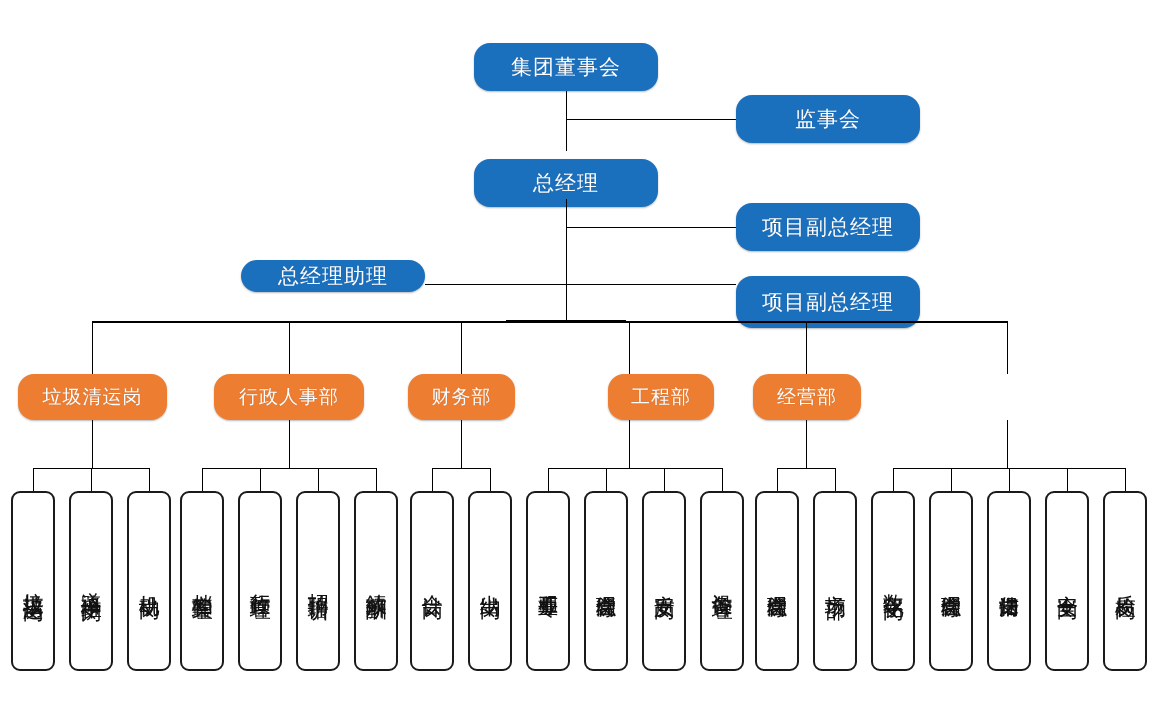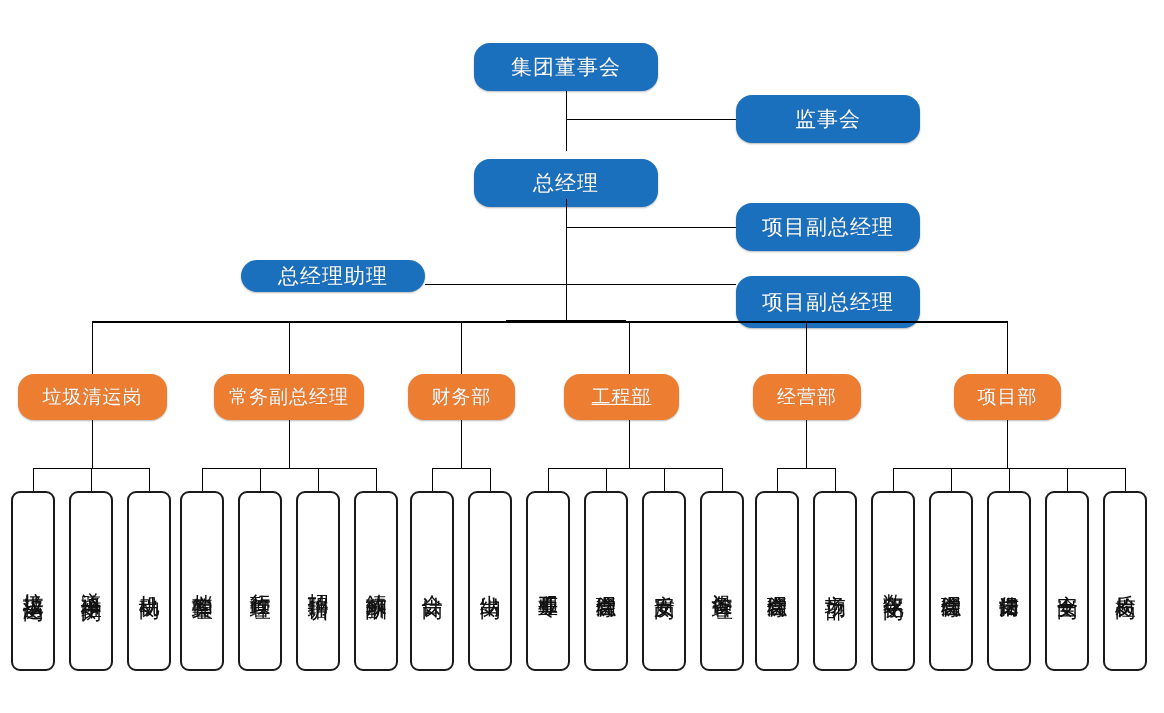--- a/index.html
+++ b/index.html
@@ -94,33 +94,30 @@
   <div class="ln v" style="left:289px;top:321px;height:53px;"></div>
   <div class="ln v" style="left:461px;top:321px;height:53px;"></div>
   <div class="ln v" style="left:629px;top:321px;height:53px;"></div>
   <div class="ln v" style="left:806px;top:321px;height:53px;"></div>
   <div class="ln v" style="left:1007px;top:321px;height:53px;"></div>
 
   <div class="node orange" style="left:18px;top:374px;width:149px;height:46px;">
     <span>垃圾清运岗</span>
   </div>
   <div class="node orange" style="left:214px;top:374px;width:150px;height:46px;">
-    <span>常务副总经理</span>
+    <span>行政人事部</span>
   </div>
   <div class="node orange" style="left:408px;top:374px;width:107px;height:46px;">
     <span>财务部</span>
   </div>
-  <div class="node orange" style="left:564px;top:374px;width:115px;height:46px;text-decoration:underline;">
+  <div class="node orange" style="left:608px;top:374px;width:106px;height:46px;">
     <span>工程部</span>
   </div>
   <div class="node orange" style="left:753px;top:374px;width:108px;height:46px;">
     <span>经营部</span>
-  </div>
-  <div class="node orange" style="left:954px;top:374px;width:107px;height:46px;">
-    <span>项目部</span>
   </div>
 
   <div class="ln v" style="left:92px;top:420px;height:48px;"></div>
   <div class="ln h" style="left:33px;top:468px;width:117px;"></div>
   <div class="ln v" style="left:33px;top:468px;height:23px;"></div>
   <div class="ln v" style="left:91px;top:468px;height:23px;"></div>
   <div class="ln v" style="left:149px;top:468px;height:23px;"></div>
 
   <div class="ln v" style="left:289px;top:420px;height:48px;"></div>
   <div class="ln h" style="left:202px;top:468px;width:175px;"></div>

